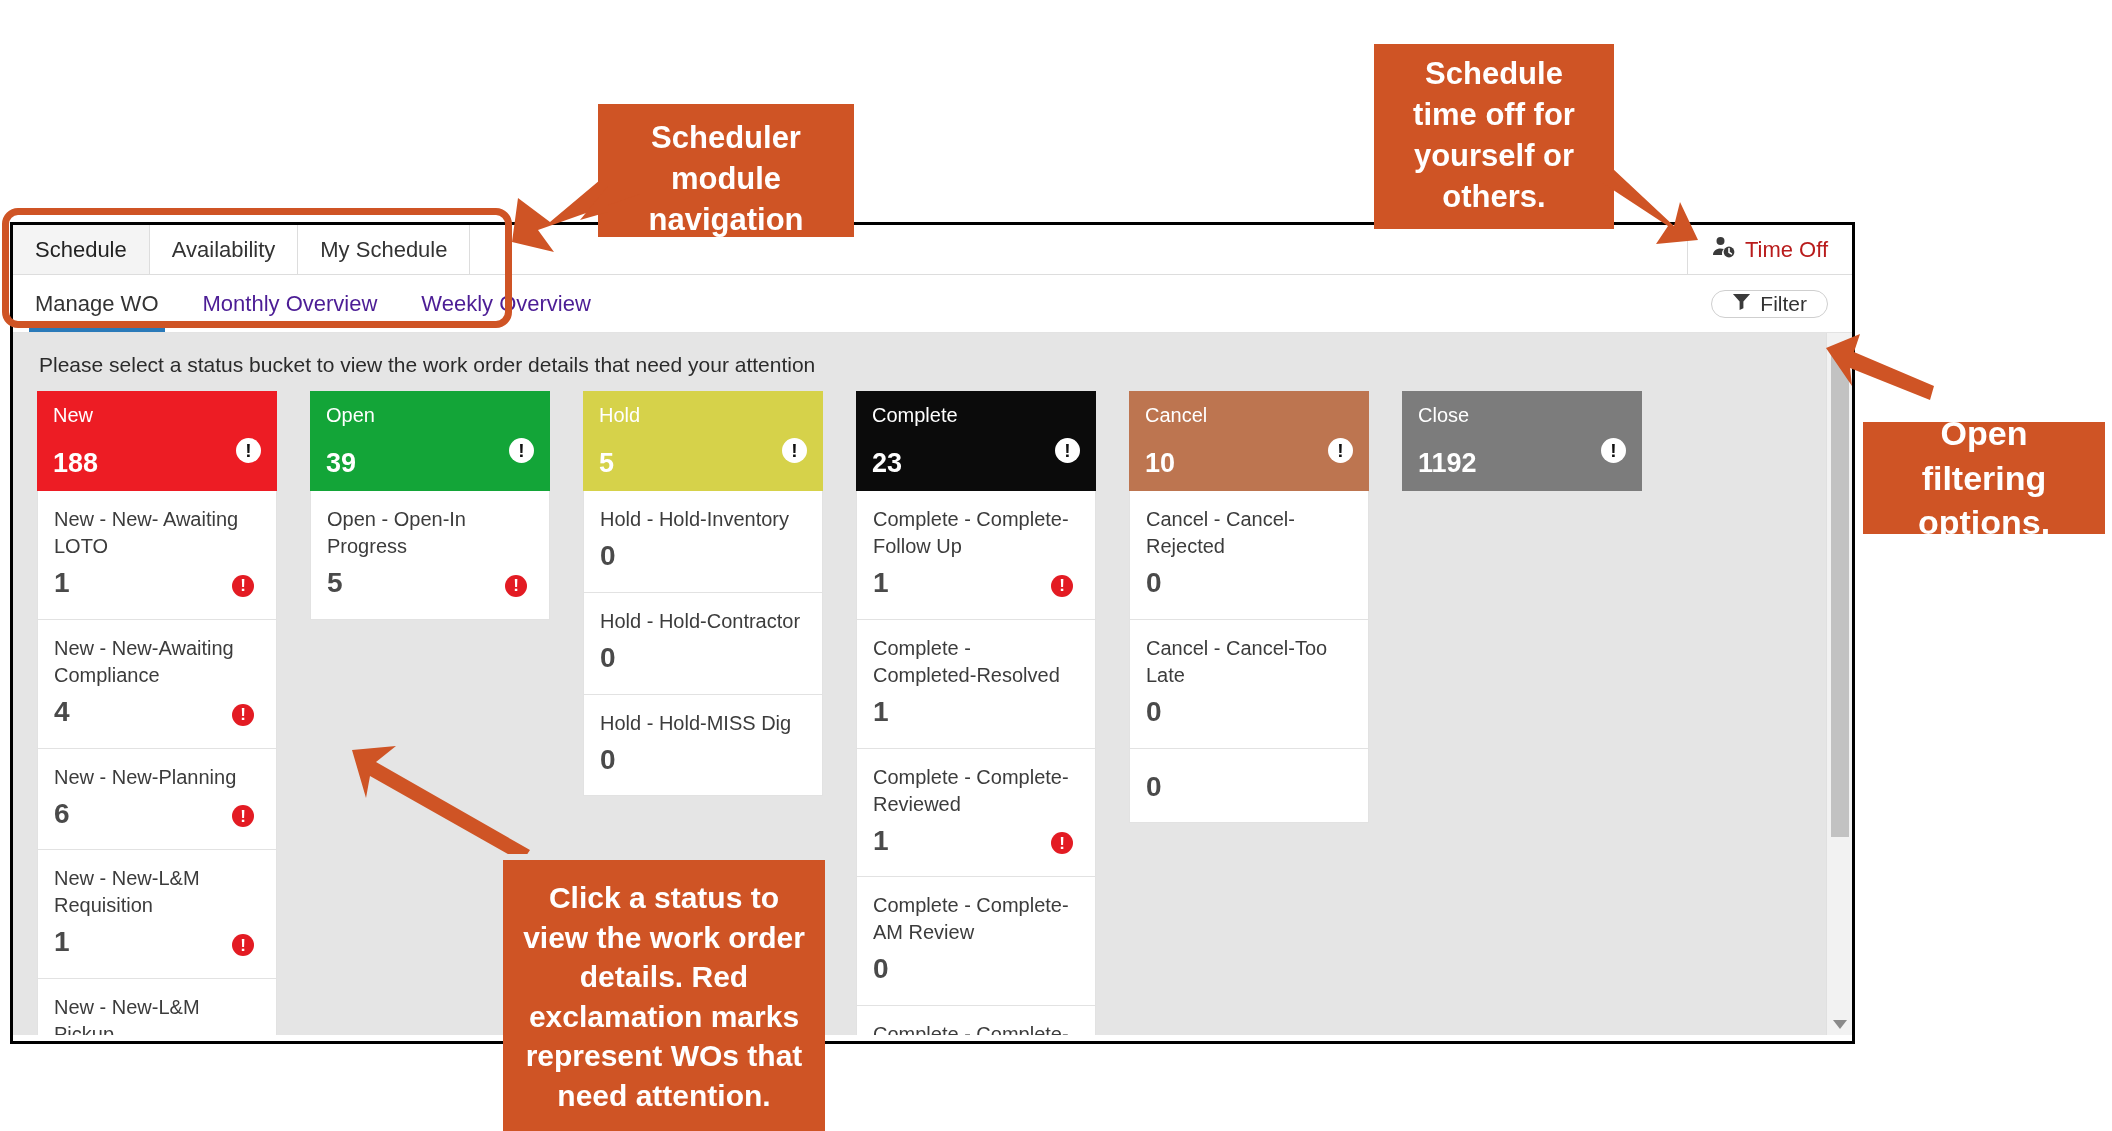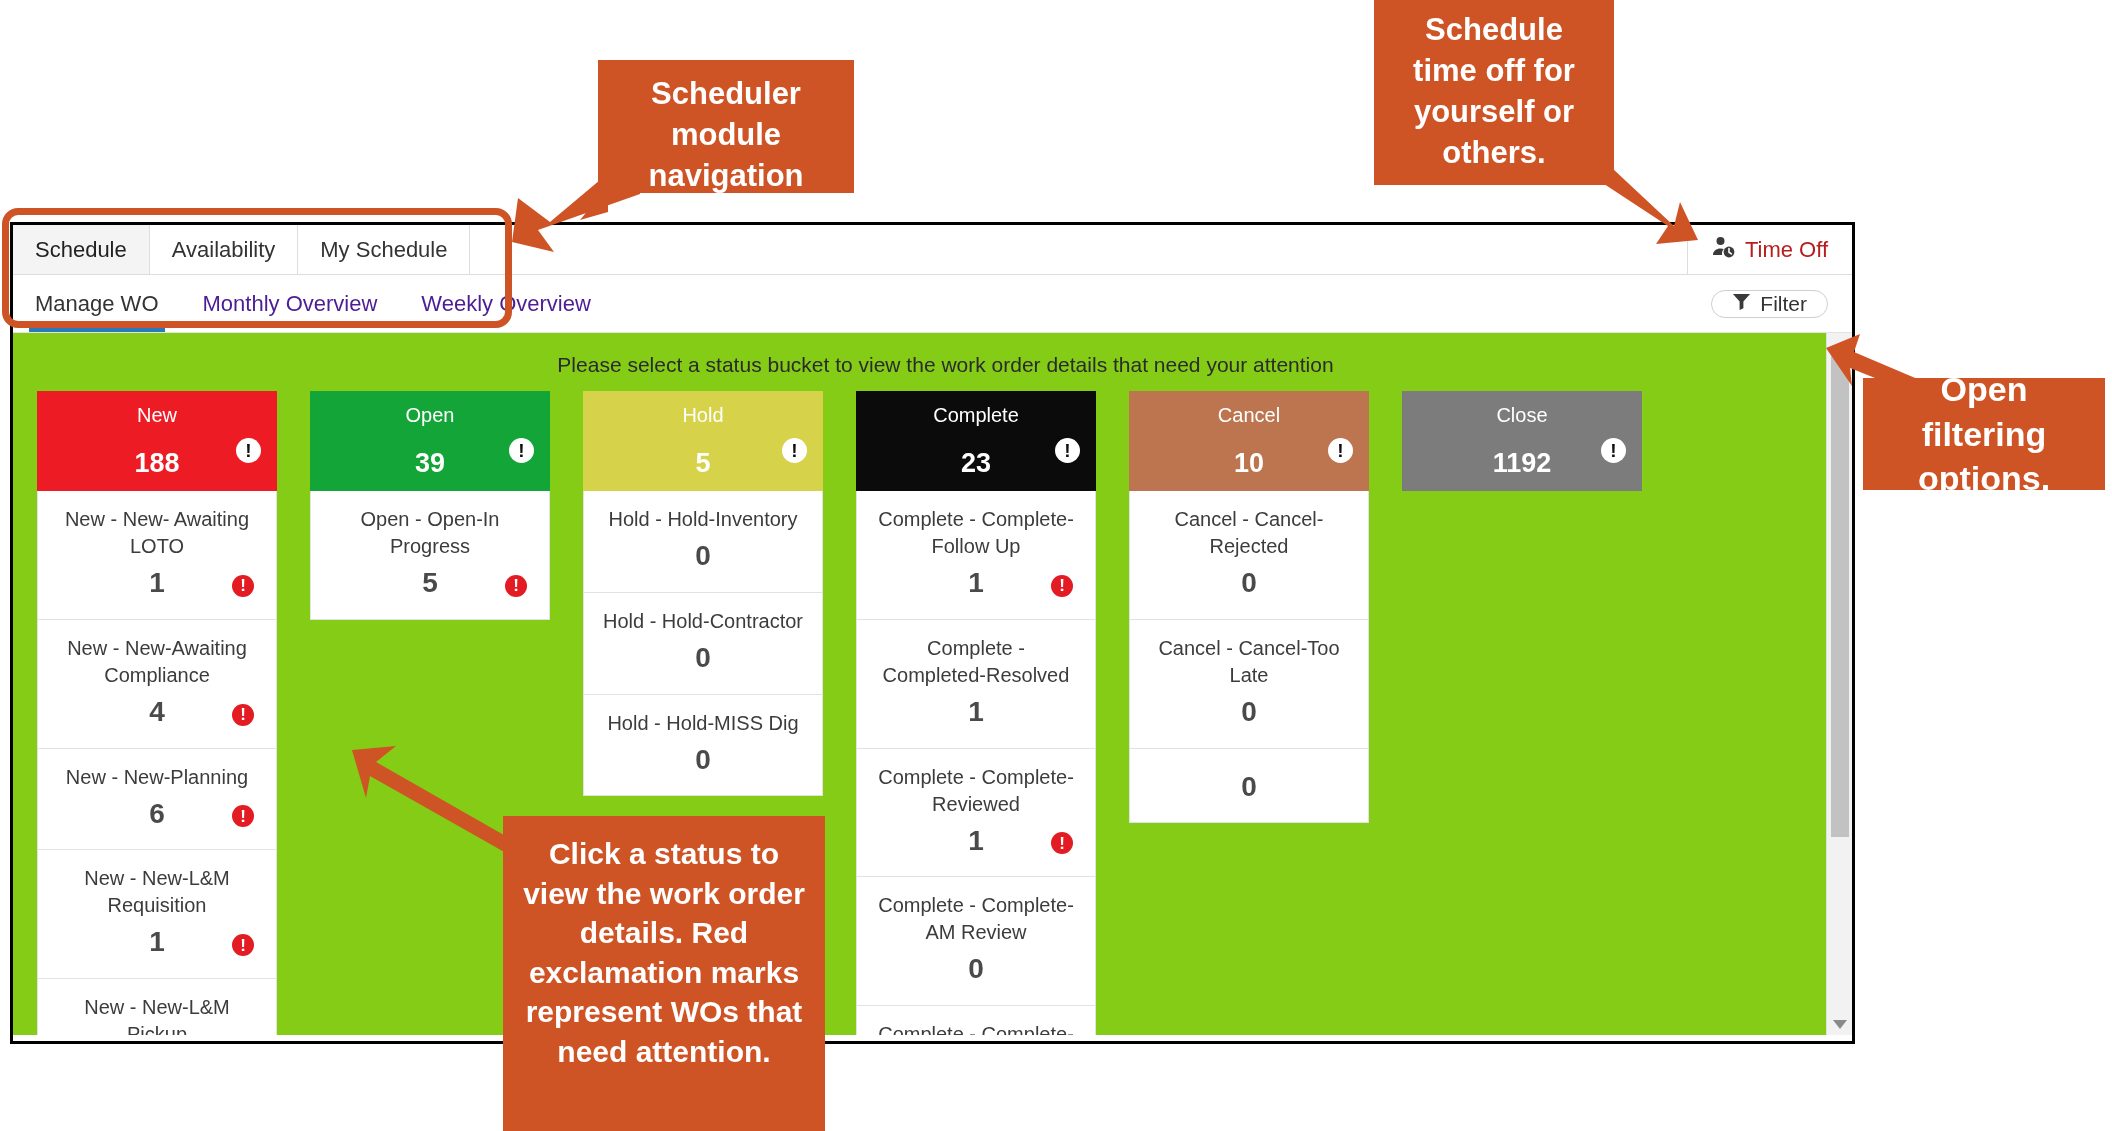--- a/index.html
+++ b/index.html
@@ -77,23 +77,22 @@
     border: 1px solid #cfcfcf; border-radius: 22px;
     background: #ffffff;
     font-size: 21px; color: #333333;
     cursor: pointer; white-space: nowrap;
   }
 
   
   .content {
     position: relative;
     height: calc(100% - 114px);
-    background: #84cc16;
+    background: #e5e5e5;
     overflow: hidden;
-    text-align: center;
   }
   .hint {
     padding: 20px 0 14px 26px;
     font-size: 21px; color: #2b2b2b;
   }
   .buckets {
     display: flex;
     gap: 33px;
     padding: 0 24px 0 24px;
   }
@@ -174,20 +173,21 @@
 
   
   .callout {
     position: absolute;
     background: #cf5425;
     color: #ffffff;
     font-weight: bold;
     text-align: center;
     line-height: 1.32;
     padding: 14px 16px;
+    margin-top: 44px;
   }
   .co-scheduler { left: 598px; top: 60px; width: 256px; height: 133px; font-size: 31px; }
   .co-timeoff   { left: 1374px; top: 0px;  width: 240px; height: 185px; font-size: 31px; padding-top: 10px; }
   .co-filter    { left: 1863px; top: 378px; width: 242px; height: 112px; font-size: 34px; display:flex; align-items:center; justify-content:center;}
   .co-click     { left: 503px; top: 816px; width: 322px; height: 315px; font-size: 30px; padding-top: 18px; }
 
   .co-arrow { position: absolute; pointer-events: none; }
 </style>
 </head>
 <body>

